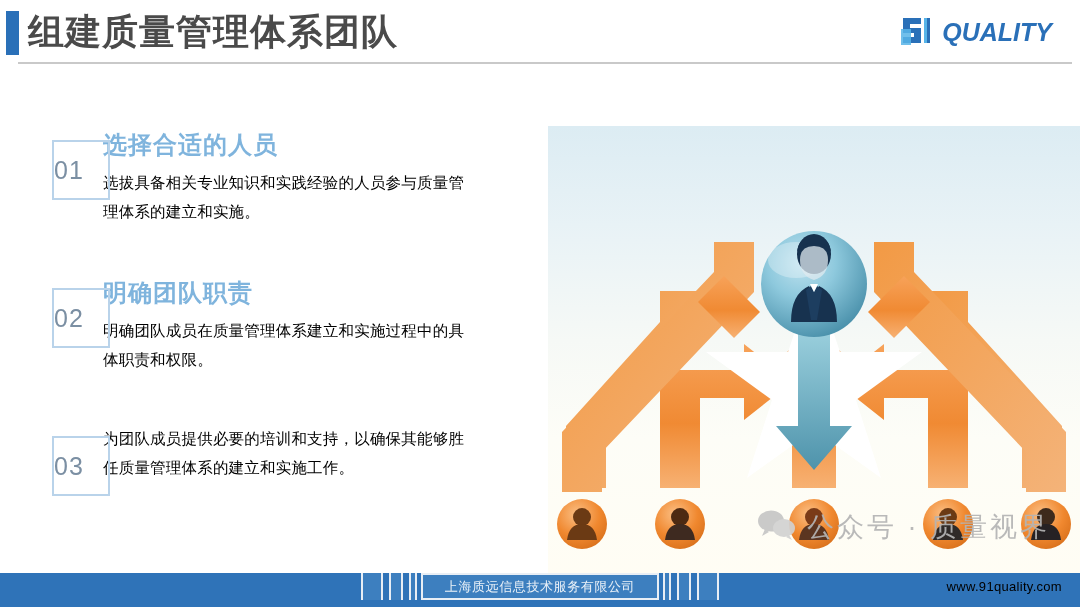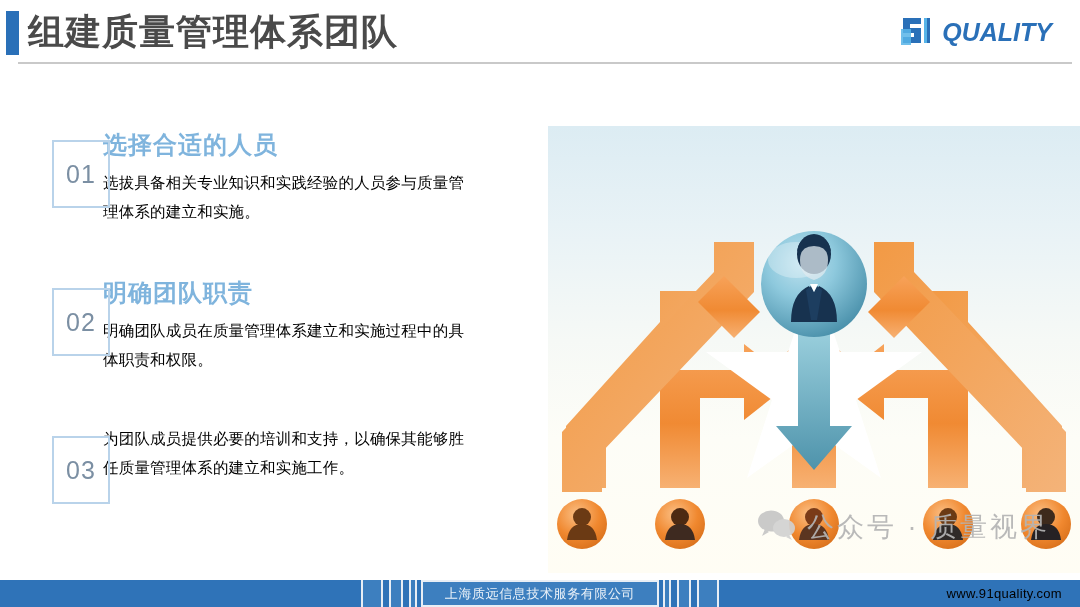--- a/index.html
+++ b/index.html
@@ -79,25 +79,25 @@
     width: 470px;
   }
   .item {
     position: relative;
     margin-bottom: 36px;
     min-height: 112px;
   }
   .num-box {
     position: absolute;
     left: 0; top: 12px;
-    width: 58px; height: 68px;
+    width: 58px; height: 60px;
     border: 2px solid #b9d3ea;
     display: flex;
     align-items: center;
-    justify-content: center;
+    justify-content: flex-start;
     box-sizing: border-box;
   }
   .num-box span {
     font-size: 25px;
     color: #7b8fa3;
     letter-spacing: 1px;
   }
   .item-body {
     margin-left: 51px;
   }
@@ -140,21 +140,21 @@
     font-size: 27px;
     color: #b4b4b4;
     letter-spacing: 3px;
     white-space: nowrap;
   }
 
   
   .footer {
     position: absolute;
     left: 0; bottom: 0;
-    width: 1080px; height: 27px;
+    width: 1080px; height: 34px;
     background: #2f73b8;
   }
   .footer-bar {
     position: absolute;
     top: 0;
     height: 27px;
     background: #3d7fbf;
     border-left: 2px solid #e8eef5;
     border-right: 2px solid #e8eef5;
     box-sizing: border-box;

